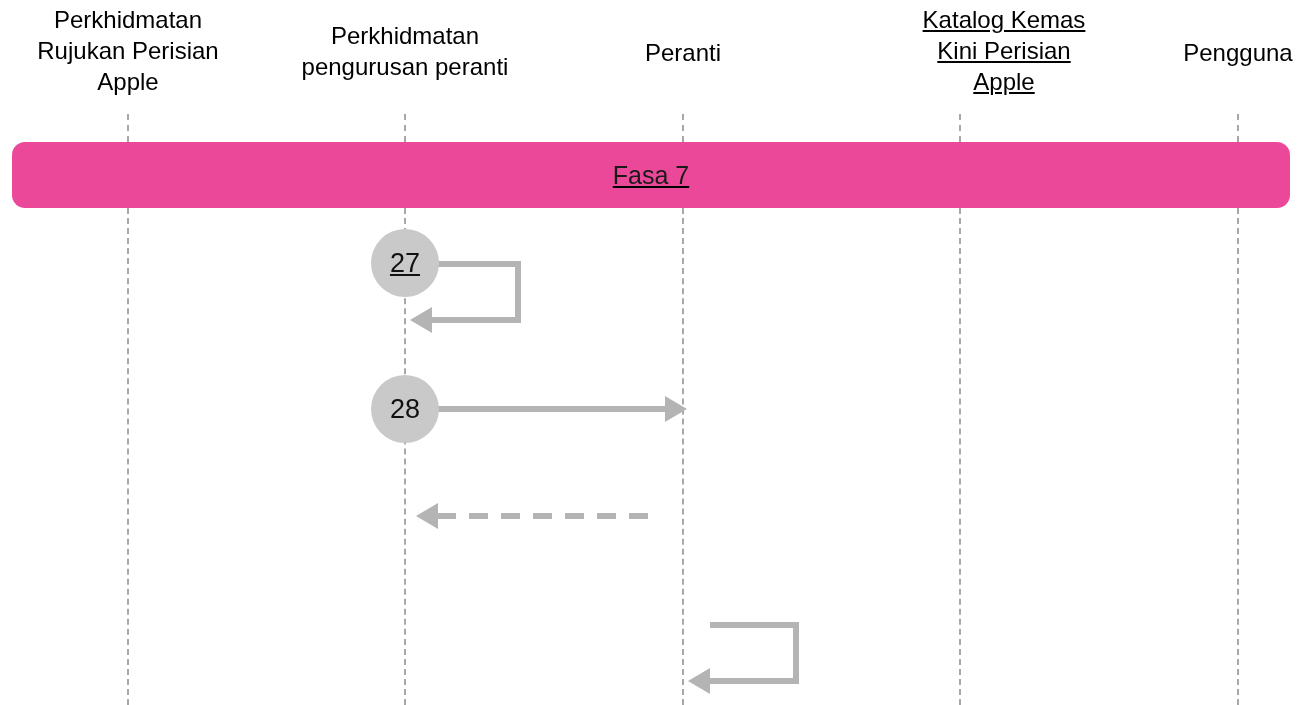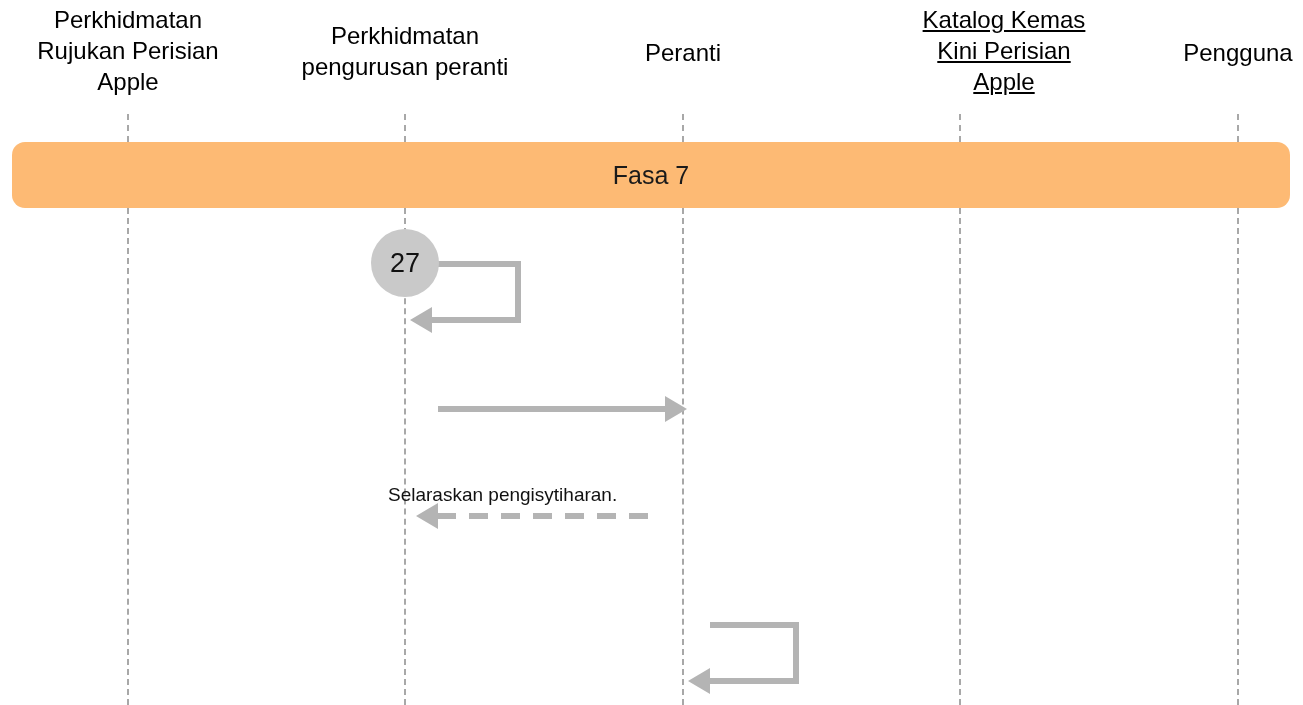--- a/index.html
+++ b/index.html
@@ -29,25 +29,26 @@
     transform: translateX(-50%);
   }
   .lifeline-line {
     position: absolute;
     width: 0;
     border-left: 2px dashed #9a9a9a;
     opacity: 0.85;
   }
   .phase-banner {
     position: absolute;
-    background: #fdba74;
+    background: #ec4899;
     border-radius: 13px;
     display: flex;
     align-items: center;
     justify-content: center;
+    text-decoration: underline;
   }
   .phase-banner-label {
     font-size: 25px;
     color: #1a1a1a;
     font-family: "Liberation Sans", sans-serif;
   }
   .step-circle {
     position: absolute;
     border-radius: 50%;
     background: #c9c9c9;
@@ -123,17 +124,17 @@
       <line x1="648" y1="516" x2="438" y2="516" stroke="#b4b4b4" stroke-width="6" stroke-dasharray="19,13" stroke-linecap="butt"></line>
       <polygon points="438,503 438,529 416,516" fill="#b4b4b4"></polygon>
     </g>
 
     <g>
       <path d="M 710 625 L 796 625 L 796 681 L 710 681" fill="none" stroke="#b4b4b4" stroke-width="6" stroke-linejoin="miter" stroke-linecap="butt"></path>
       <polygon points="710,668 710,694 688,681" fill="#b4b4b4"></polygon>
     </g>
   </svg>
 
-  <div class="step-circle" style="left:371px; top:229px; width:68px; height:68px;">27</div>
+  <div class="step-circle" style="left:371px; top:229px; width:68px; height:68px;text-decoration:underline;">27</div>
+  <div class="step-circle" style="left:371px; top:375px; width:68px; height:68px;">28</div>
 
-  <div class="step-label" style="left:388px; top:482px; width:290px; text-align:left;">Selaraskan pengisytiharan.</div>
 
 </div>
 
 </body></html>

